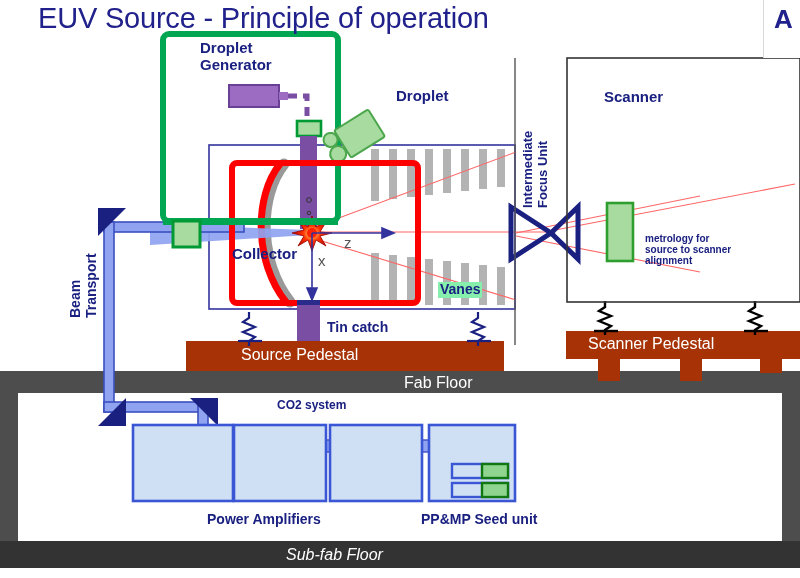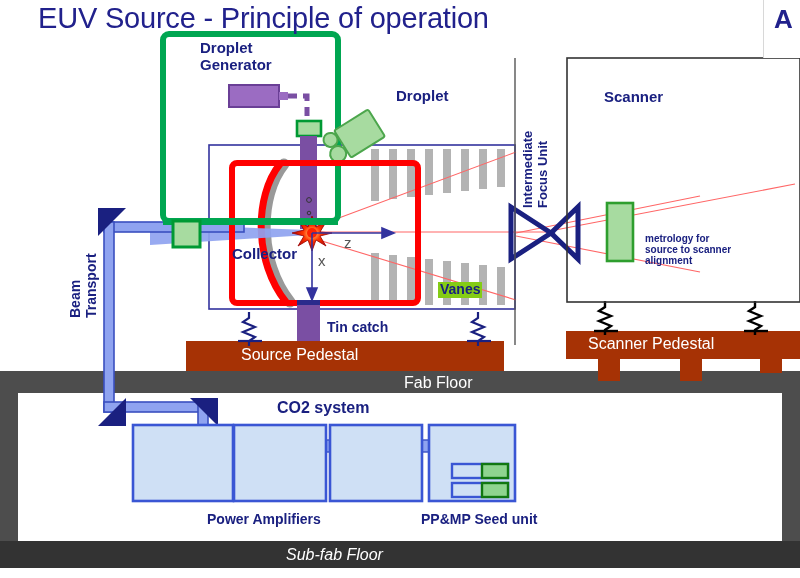--- a/index.html
+++ b/index.html
@@ -295,35 +295,35 @@
 
   <div class="lbl" style="left:188px; top:40px; font-size:15px;margin-left:12px;">Droplet
 Generator</div>
 
   <div class="lbl" style="left:396px; top:88px; font-size:15px;">Droplet</div>
 
   <div class="lbl" style="left:604px; top:89px; font-size:15px;text-align:right;">Scanner</div>
 
   <div class="lbl" style="left:232px; top:246px; font-size:15px;">Collector</div>
 
-  <div class="lbl" style="left:438px; top:282px; font-size:14px; background:#84cc16; padding:0 2px;">Vanes</div>
+  <div class="lbl" style="left:438px; top:282px; font-size:14px; background:#86efac; padding:0 2px;">Vanes</div>
 
   <div class="lbl" style="left:327px; top:320px; font-size:14px;text-align:center;">Tin catch</div>
 
   <div class="lbl vrt" style="left:68px; top:318px; font-size:14px;">Beam
 Transport</div>
 
   <div class="lbl vrt" style="left:521px; top:208px; font-size:13px;">Intermediate
 Focus Unit</div>
 
   <div class="lbl" style="left:645px; top:233px; font-size:10px;">metrology for
 source to scanner
 alignment</div>
 
-  <div class="lbl" style="left:277px; top:399px; font-size:16px;text-align:center;">CO2 system</div>
+  <div class="lbl" style="left:277px; top:399px; font-size:12px;text-align:center;">CO2 system</div>
 
   <div class="lbl" style="left:196px; top:512px; font-size:14px;margin-left:11px;">Power Amplifiers</div>
 
   <div class="lbl" style="left:421px; top:512px; font-size:14px;">PP&amp;MP Seed unit</div>
 
   <div class="axlbl" style="left:344px; top:234px;">z</div>
 
   <div class="axlbl" style="left:318px; top:252px;">x</div>
 
   <div class="pedlbl" style="left:588px; top:335px; font-size:16px;">Scanner Pedestal</div>

